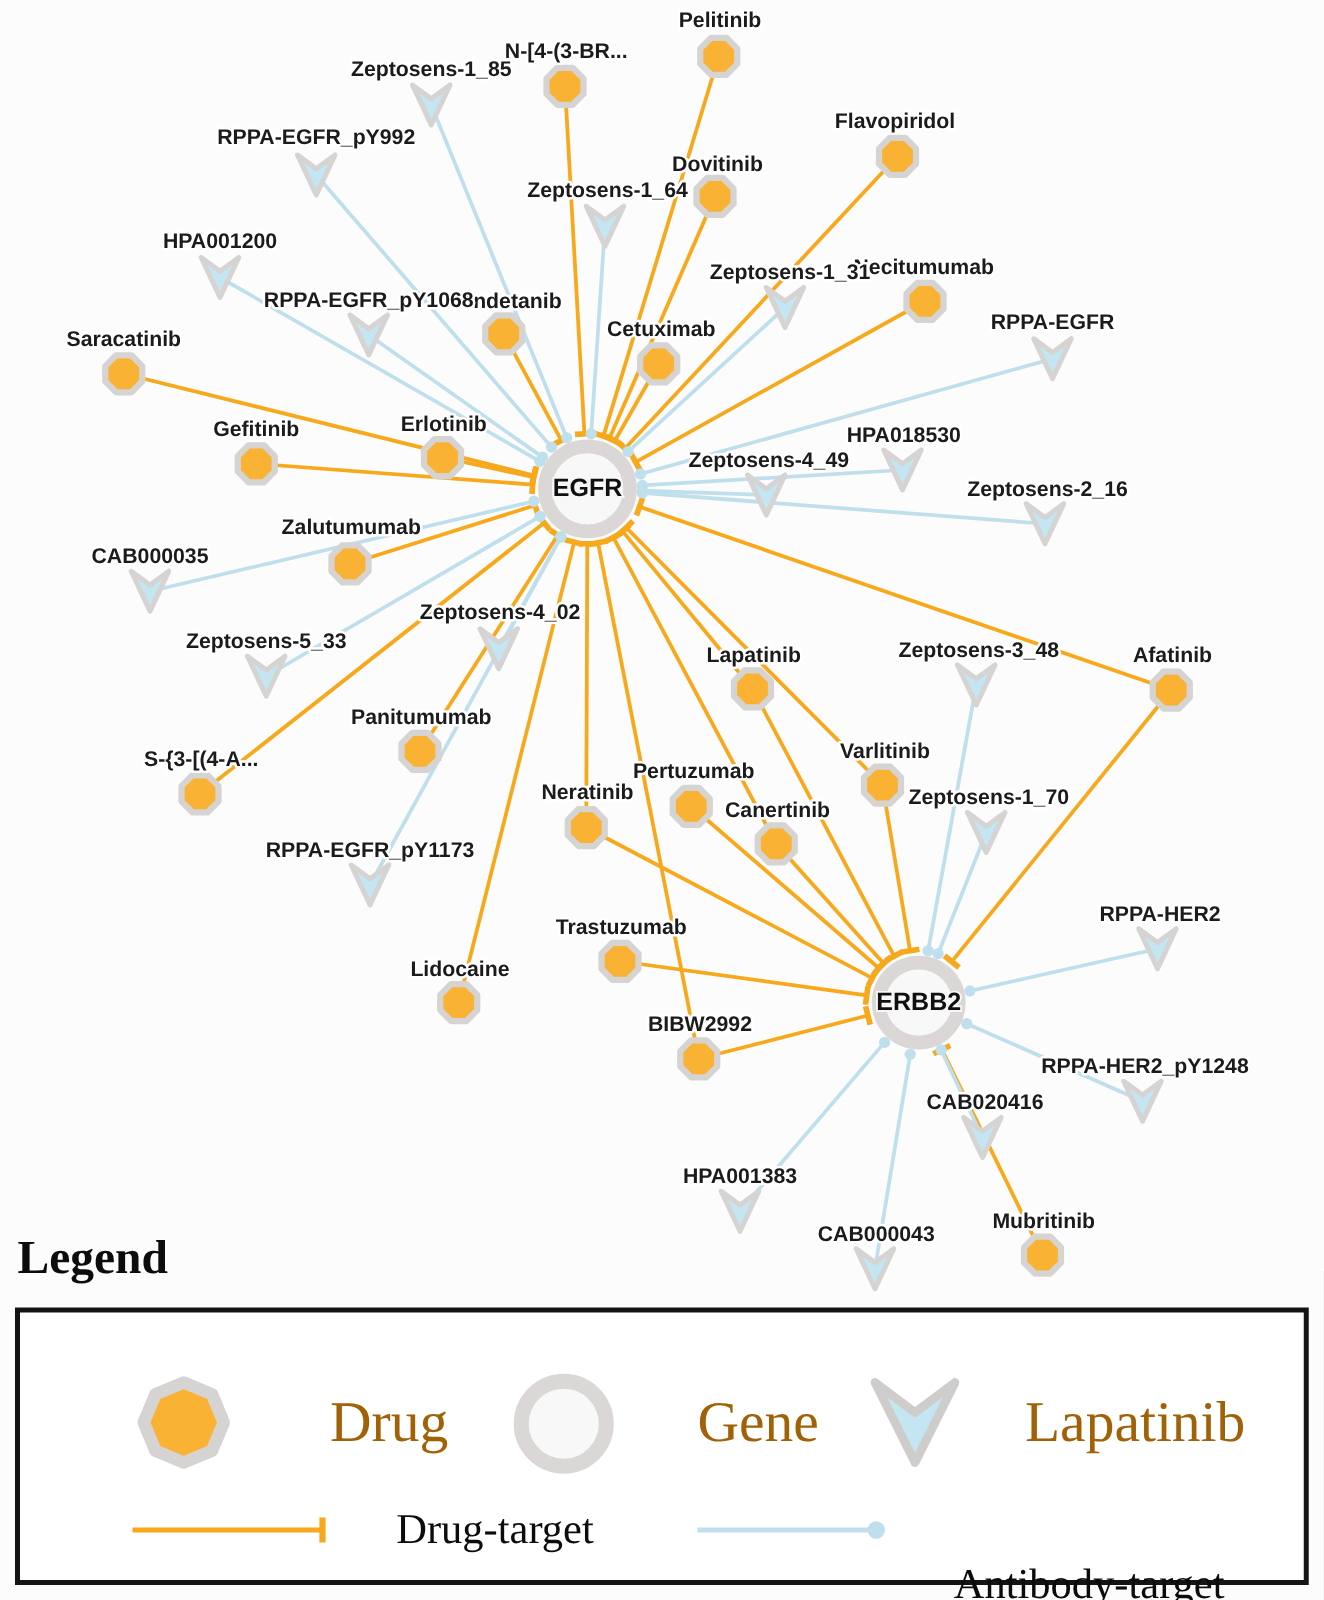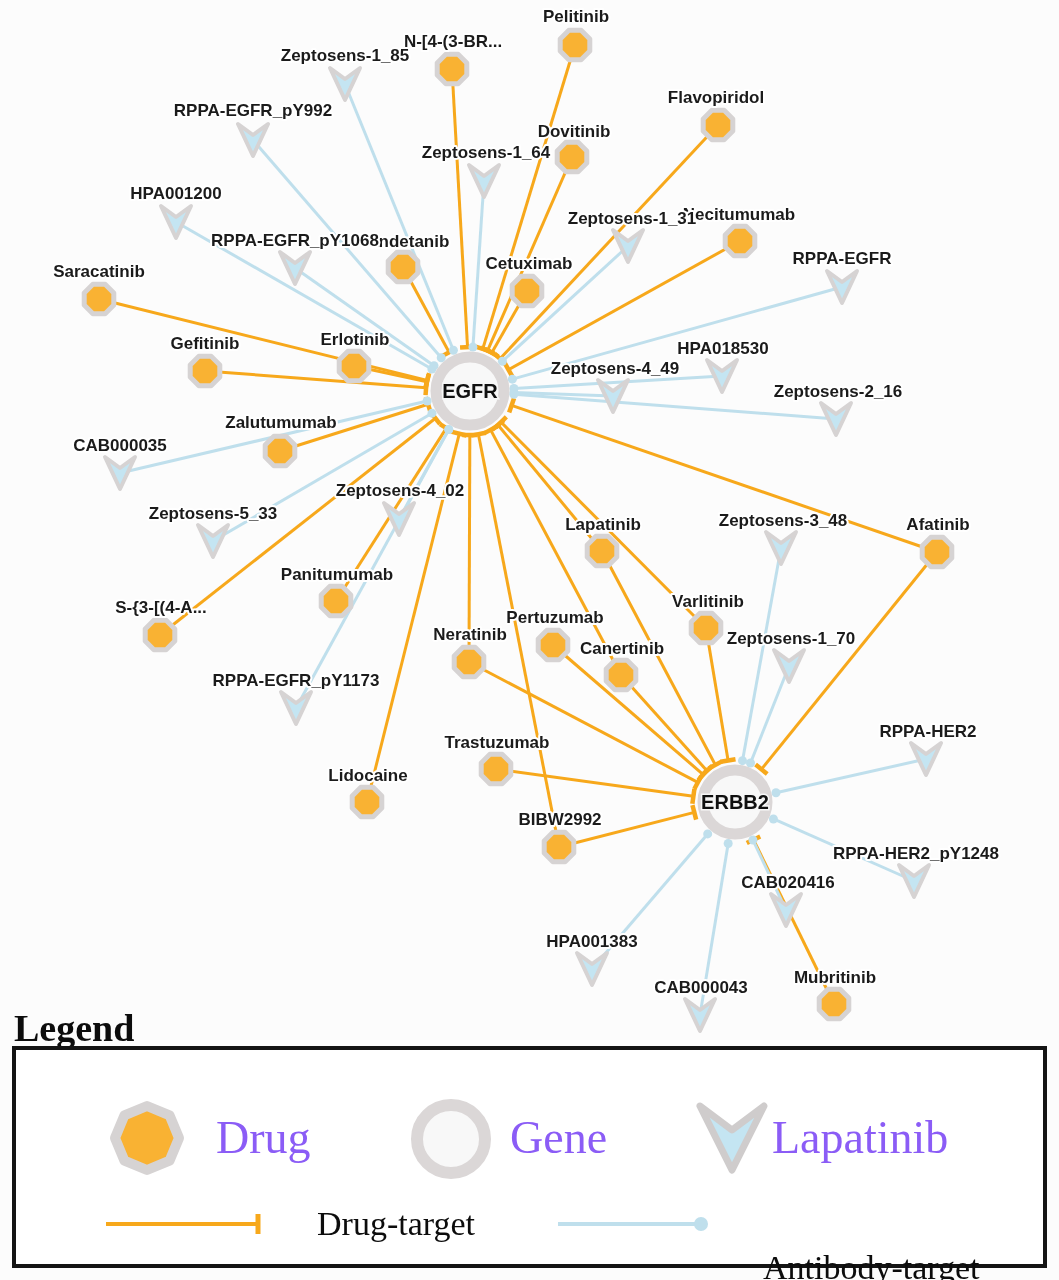--- a/index.html
+++ b/index.html
@@ -4,26 +4,26 @@
 <style>
   html,body{margin:0;padding:0;background:#e8e8e8;}
   #stage{position:relative;width:1059px;height:1280px;background:#fcfcfc;overflow:hidden;
          font-family:"Liberation Sans",sans-serif;}
   #graph{position:absolute;left:0;top:0;}
   .nlabel{font:bold 17px "Liberation Sans",sans-serif;fill:#1b1b1b;
           paint-order:stroke;stroke:#ffffff;stroke-width:4px;stroke-linejoin:round;}
   .gene-label{font:bold 20px "Liberation Sans",sans-serif;fill:#101010;
           paint-order:stroke;stroke:#f7f7f7;stroke-width:3px;}
   
-  #legend-title{position:absolute;left:14px;top:1006px;
+  #legend-title{position:absolute;left:14px;top:984px;
           font:bold 38px "Liberation Serif",serif;color:#0c0c0c;}
   #legend-box{position:absolute;left:12px;top:1046px;width:1027px;height:214px;
           background:#ffffff;border:4px solid #141414;}
   .labs{position:absolute;}
-  .lbig{position:absolute;font:400 46px "Liberation Serif",serif;color:#8b5cf6;line-height:52px;}
+  .lbig{position:absolute;font:400 46px "Liberation Serif",serif;color:#a16207;line-height:52px;margin-left:48px;}
   .lmed{position:absolute;font:400 34px "Liberation Serif",serif;color:#0c0c0c;line-height:40px;margin-left:45px;}
 </style>
 </head>
 <body>
 
 <div id="stage">
 
   <svg id="graph" width="1059" height="1280" viewBox="0 0 1059 1280">
       <g>
         <g>

